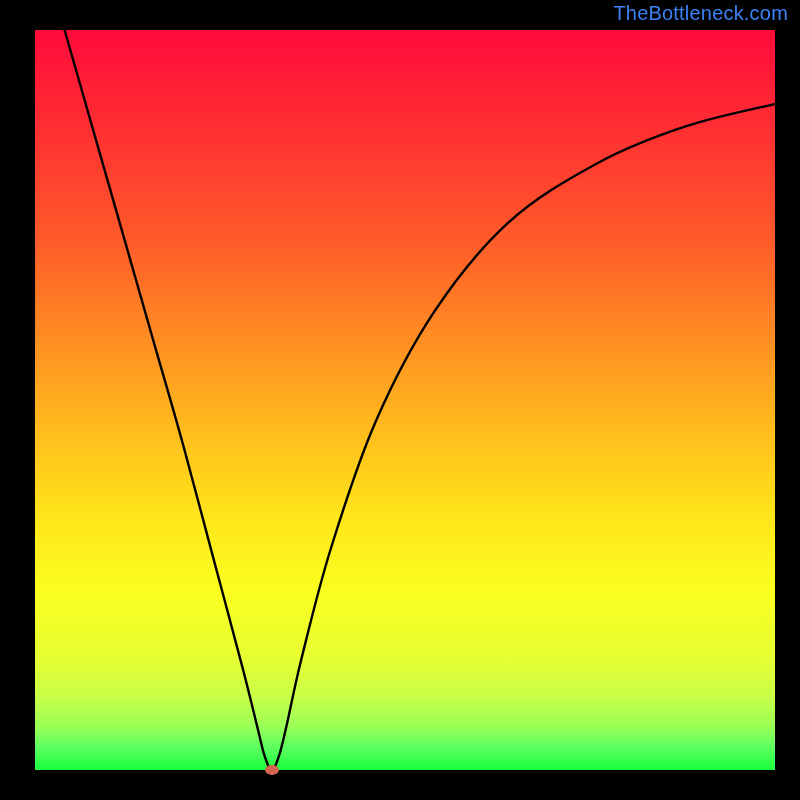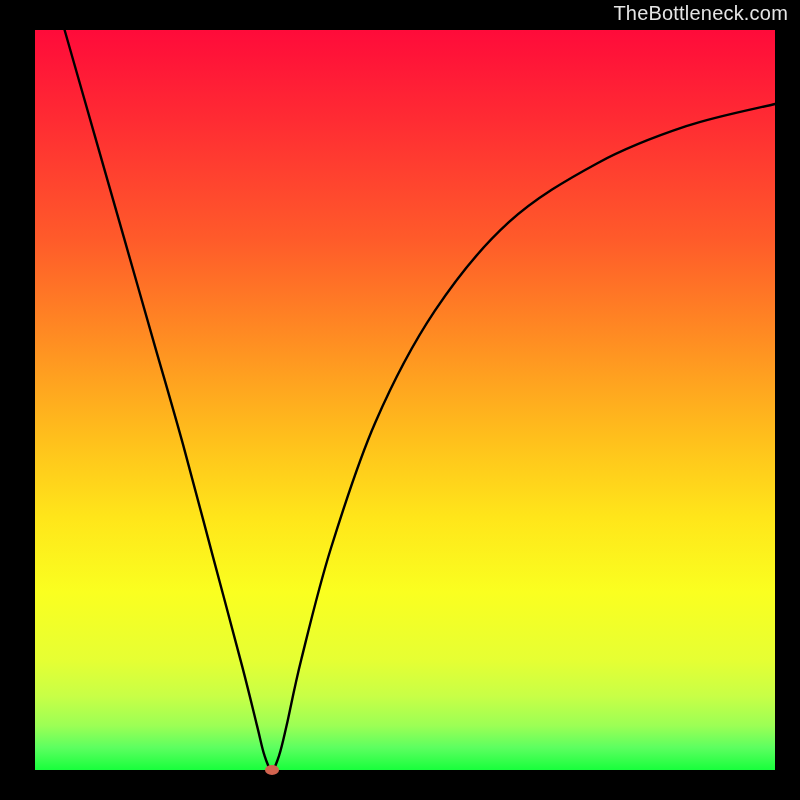--- a/index.html
+++ b/index.html
@@ -14,21 +14,21 @@
   .frame {
     position: relative;
     width: 800px;
     height: 800px;
     background: #000;
   }
   .watermark {
     position: absolute;
     top: 2px;
     right: 12px;
-    color: #e5e5e5;
+    color: #3b82f6;
     font-size: 20px;
     font-weight: 500;
     letter-spacing: 0.2px;
     z-index: 10;
   }
   .plot-area {
     position: absolute;
     left: 35px;
     top: 30px;
     width: 740px;

